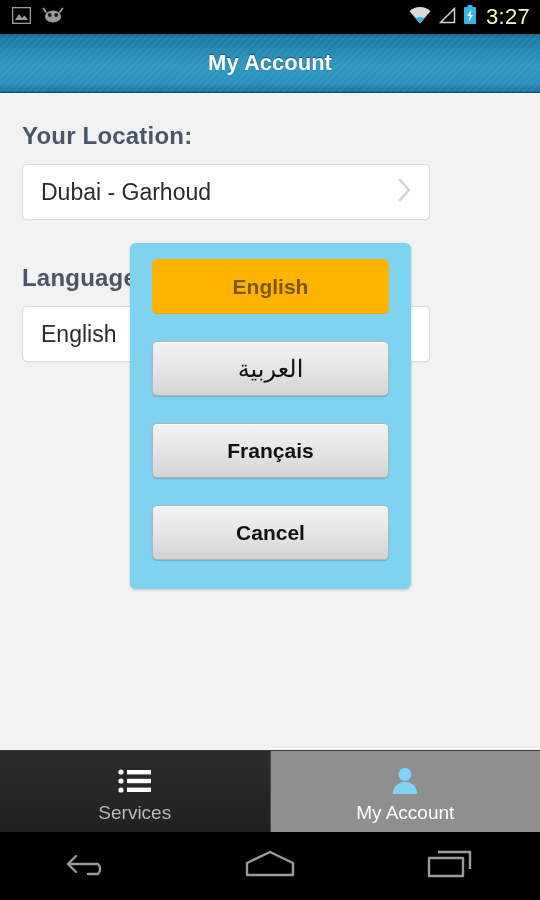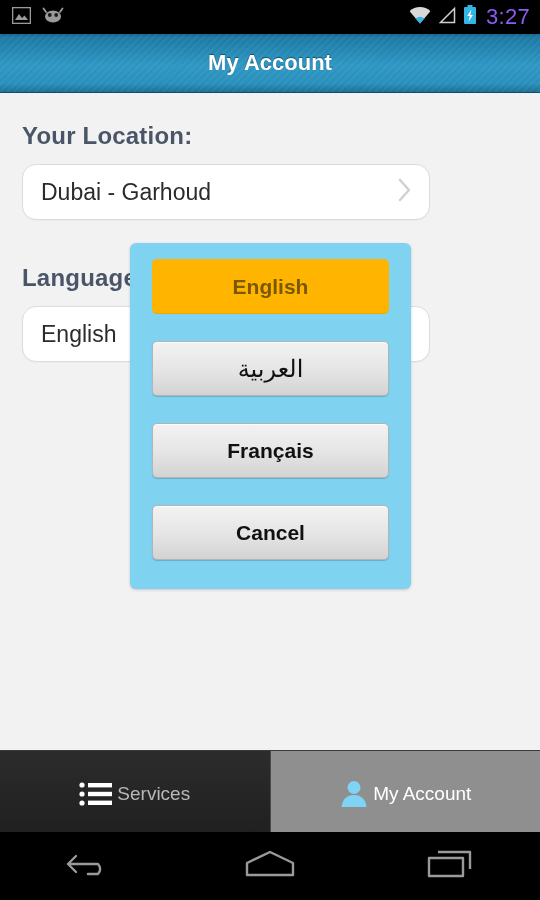--- a/index.html
+++ b/index.html
@@ -14,21 +14,21 @@
   
   #status-bar {
     position:absolute; top:0; left:0; width:540px; height:34px;
     background:#000; display:flex; align-items:center;
     padding:0 10px 0 12px;
   }
   #status-left { display:flex; align-items:center; gap:11px; }
   #status-right { margin-left:auto; display:flex; align-items:center; gap:7px; }
   .sb-ico { display:block; }
   #clock {
-    color:#8b5cf6; font-size:22px; letter-spacing:.3px;
+    color:#fef9c3; font-size:22px; letter-spacing:.3px;
     font-family:"Liberation Sans", sans-serif; margin-left:2px;
   }
 
   
   #title-bar {
     position:absolute; top:34px; left:0; width:540px; height:59px;
     background:linear-gradient(to bottom,#15678f 0%,#1d7aa4 6%,#2e97c4 55%,#2a8fbb 86%,#1d6f95 100%);
     display:flex; align-items:center; justify-content:center;
     border-bottom:1px solid #0f4d6d;
     overflow:hidden;
@@ -48,21 +48,21 @@
     position:absolute; top:94px; left:0; width:452px; height:656px;
     background:#f2f2f2; padding:28px 22px 0 22px;
   }
   .section-label {
     font-size:24px; font-weight:bold; color:#4a5568;
     margin-bottom:14px; letter-spacing:.2px;
   }
   .section-label.second { margin-top:44px; }
   .select-field {
     height:56px; background:#fff; border:1px solid #dcdcdc;
-    border-radius:14px; display:flex; align-items:center;
+    border-radius:5px; display:flex; align-items:center;
     padding:0 16px 0 18px;
     box-shadow:0 1px 1px rgba(0,0,0,.03);
   }
   .select-value { font-size:23px; color:#2b2b2b; flex:1; }
   .chev { flex:0 0 auto; opacity:.45; }
 
   
   #dialog-overlay {
     position:absolute; top:94px; left:0; width:540px; height:656px;
     pointer-events:none;
@@ -91,21 +91,21 @@
   }
   .dlg-btn.arabic { font-size:24px; direction:rtl; font-weight:normal; }
   .dlg-btn:last-child { margin-bottom:0; }
 
   
   #tab-bar {
     position:absolute; top:750px; left:0; width:540px; height:82px;
     display:flex; border-top:1px solid #3a3a3a;
   }
   .tab {
-    flex:1; display:flex; flex-direction:row; align-items:center;
+    flex:1; display:flex; flex-direction:column; align-items:center;
     justify-content:center; gap:4px; cursor:pointer;
     background:linear-gradient(to bottom,#2c2c2c,#202020);
     border-right:1px solid #4a4a4a; padding-top:4px;
   }
   .tab:last-child { border-right:none; }
   .tab.active { background:#8f8f8f; }
   .tab-label { font-size:19px; color:#b8b8b8; }
   .tab.active .tab-label { color:#fff; }
   .tab-icon { height:34px; display:flex; align-items:center; justify-content:center; }
 

